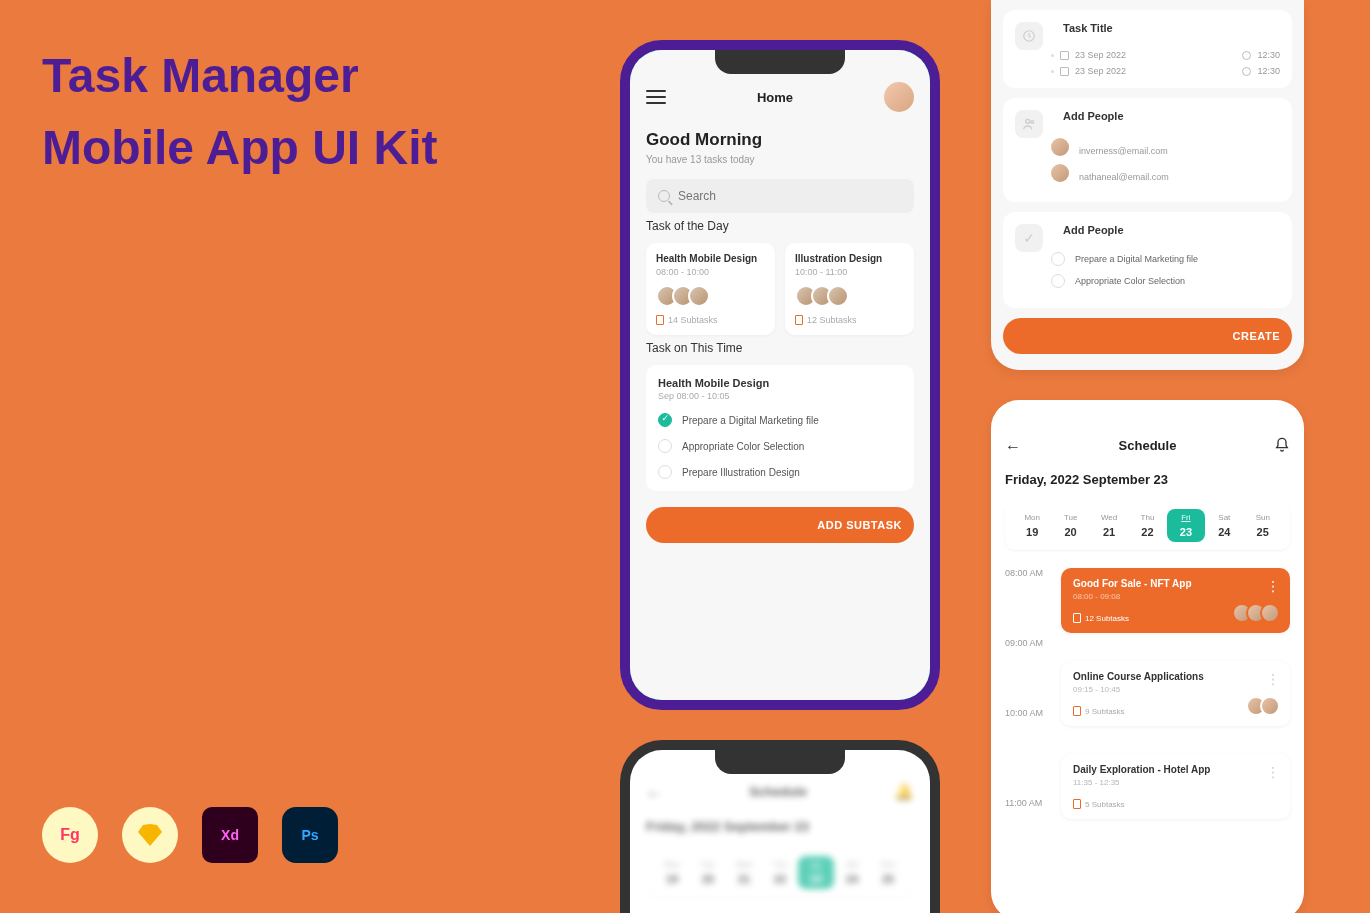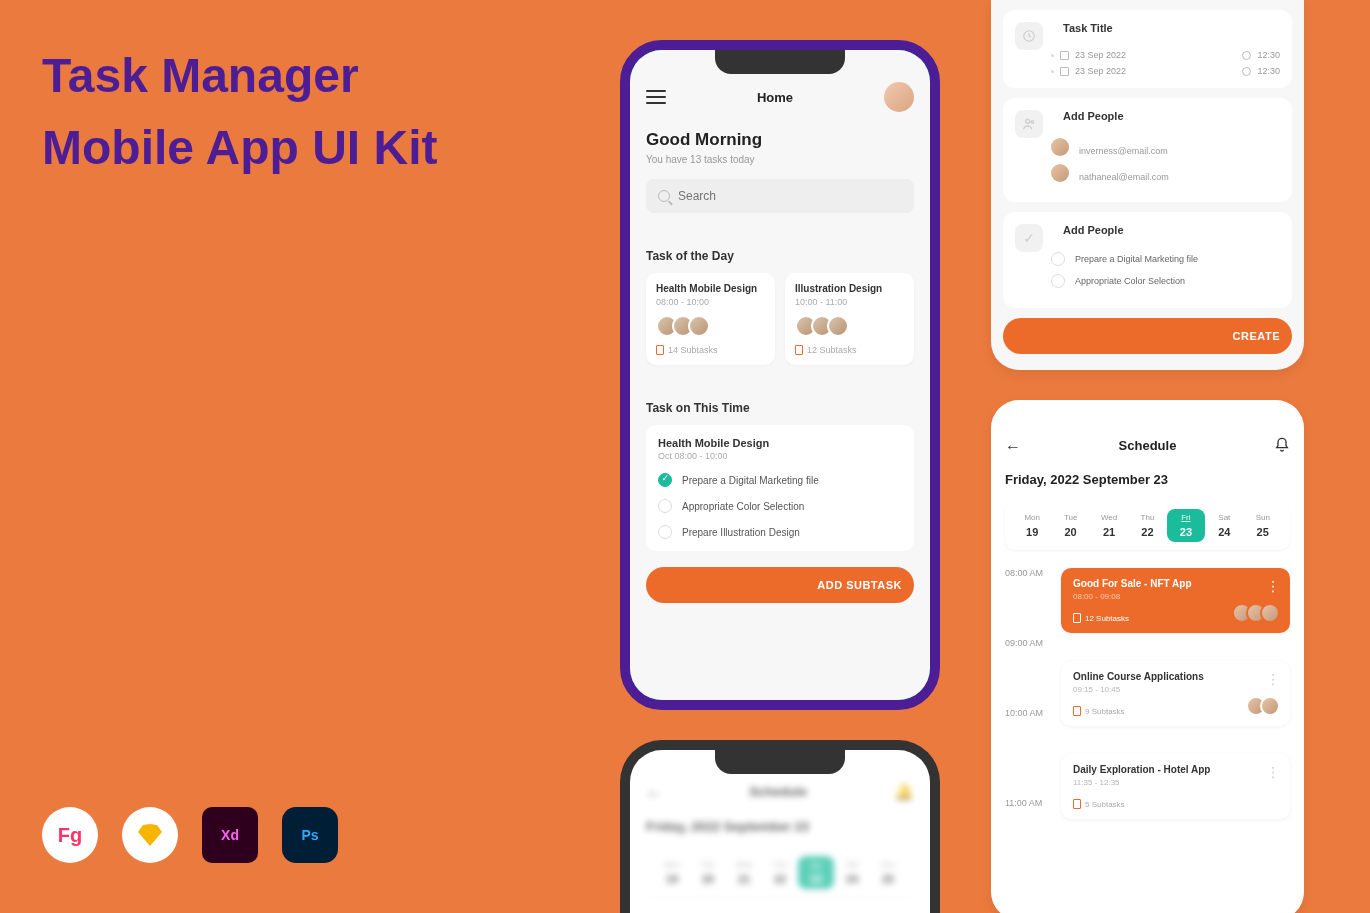--- a/index.html
+++ b/index.html
@@ -2,42 +2,42 @@
 <html><head>
 <meta charset="utf-8">
 <style>
 * { margin: 0; padding: 0; box-sizing: border-box; font-family: -apple-system, BlinkMacSystemFont, 'Segoe UI', sans-serif; }
 body { background: #eb7a3e; width: 1370px; height: 913px; position: relative; overflow: hidden; }
 
 .title-block { position: absolute; left: 42px; top: 40px; color: #4c1d95; }
 .title-block h1 { font-size: 48px; font-weight: 700; line-height: 1.5; }
 
 .tool-icons { position: absolute; left: 42px; bottom: 50px; display: flex; gap: 24px; }
-.tool-icon { width: 56px; height: 56px; background: #ffffff; border-radius: 50%; display: flex; align-items: center; justify-content: center; font-size: 20px; font-weight: 600; }
+.tool-icon { width: 56px; height: 56px; background: #fef9c3; border-radius: 50%; display: flex; align-items: center; justify-content: center; font-size: 16px; font-weight: 600; }
 .tool-icon.fg { color: #ff3366; }
 .tool-icon.sk { color: #f7b500; }
 .tool-icon.xd { background: #2e001e; color: #ff61f6; font-size: 14px; border-radius: 10px; }
 .tool-icon.ps { background: #001e36; color: #31a8ff; font-size: 14px; border-radius: 14px; }
 
 
 .phone1 { position: absolute; left: 620px; top: 40px; width: 320px; height: 670px; background: #14b8a6; border-radius: 42px; border: 10px solid #4c1d95; overflow: hidden; }
 .notch { position: absolute; top: 0; left: 50%; transform: translateX(-50%); width: 130px; height: 24px; background: #333; border-radius: 0 0 16px 16px; }
 .phone1 .inner { padding: 32px 16px 16px; height: 100%; overflow: hidden; background: #f7f7f7; }
 .topbar { display: flex; align-items: center; justify-content: space-between; margin-bottom: 18px; }
 .hamburger { width: 20px; height: 14px; display: flex; flex-direction: column; justify-content: space-between; cursor: pointer; }
 .hamburger span { display: block; height: 2px; background: #333; border-radius: 1px; }
 .page-title { font-size: 13px; font-weight: 600; color: #222; }
 .avatar { width: 30px; height: 30px; border-radius: 50%; background: linear-gradient(135deg, #f2c9b0, #d9a57f); }
 .greeting { font-size: 17px; font-weight: 600; color: #222; }
 .subtext { font-size: 10px; color: #999; margin-top: 4px; }
 .search { margin-top: 14px; background: #eeeeee; border-radius: 8px; height: 34px; display: flex; align-items: center; padding: 0 12px; gap: 8px; }
 .search-icon { width: 12px; height: 12px; border: 1.5px solid #bbb; border-radius: 50%; position: relative; }
 .search-icon::after { content: ''; position: absolute; width: 5px; height: 1.5px; background: #bbb; transform: rotate(45deg); bottom: -2px; right: -4px; }
 .search input { border: none; background: transparent; font-size: 12px; color: #999; outline: none; flex: 1; }
-.section-title { font-size: 12px; font-weight: 700; color: #333; margin-top: 36px; margin-bottom: 10px; }
+.section-title { font-size: 12px; font-weight: 400; color: #333; margin-top: 6px; margin-bottom: 10px; }
 .task-cards { display: flex; gap: 10px; }
 .task-card { flex: 1; background: #fff; border-radius: 10px; padding: 10px; box-shadow: 0 1px 3px rgba(0,0,0,0.04); }
 .task-card-title { font-size: 10px; font-weight: 600; color: #333; }
 .task-card-time { font-size: 9px; color: #aaa; margin-top: 3px; }
 .avatar-row { display: flex; margin-top: 8px; }
 .avatar-row .mini-avatar { width: 22px; height: 22px; border-radius: 50%; background: linear-gradient(135deg,#d9c4b0,#b89570); border: 2px solid #fff; margin-left: -6px; }
 .avatar-row .mini-avatar:first-child { margin-left: 0; }
 .task-card-sub { font-size: 9px; color: #aaa; margin-top: 8px; display: flex; align-items: center; gap: 4px; }
 .doc-icon { width: 8px; height: 10px; border: 1px solid #ec6a2a; border-radius: 1px; }
 .time-task { background: #fff; border-radius: 10px; padding: 12px; margin-top: 8px; }
@@ -166,21 +166,21 @@
           </div>
         <div class="task-card-sub">
             <div class="doc-icon"></div>
             <span>12 Subtasks</span>
           </div>
       </div>
     </div>
     <div class="section-title">Task on This Time</div>
     <div class="time-task">
       <div class="time-task-title">Health Mobile Design</div>
-      <div class="time-task-sub">Oct 08:00 - 10:00</div>
+      <div class="time-task-sub">Sep 08:00 - 10:05</div>
       <div class="subtask-item">
           <div class="radio done"></div>
           <div class="subtask-label">Prepare a Digital Marketing file</div>
         </div>
       <div class="subtask-item">
           <div class="radio"></div>
           <div class="subtask-label">Appropriate Color Selection</div>
         </div>
       <div class="subtask-item">
           <div class="radio"></div>

